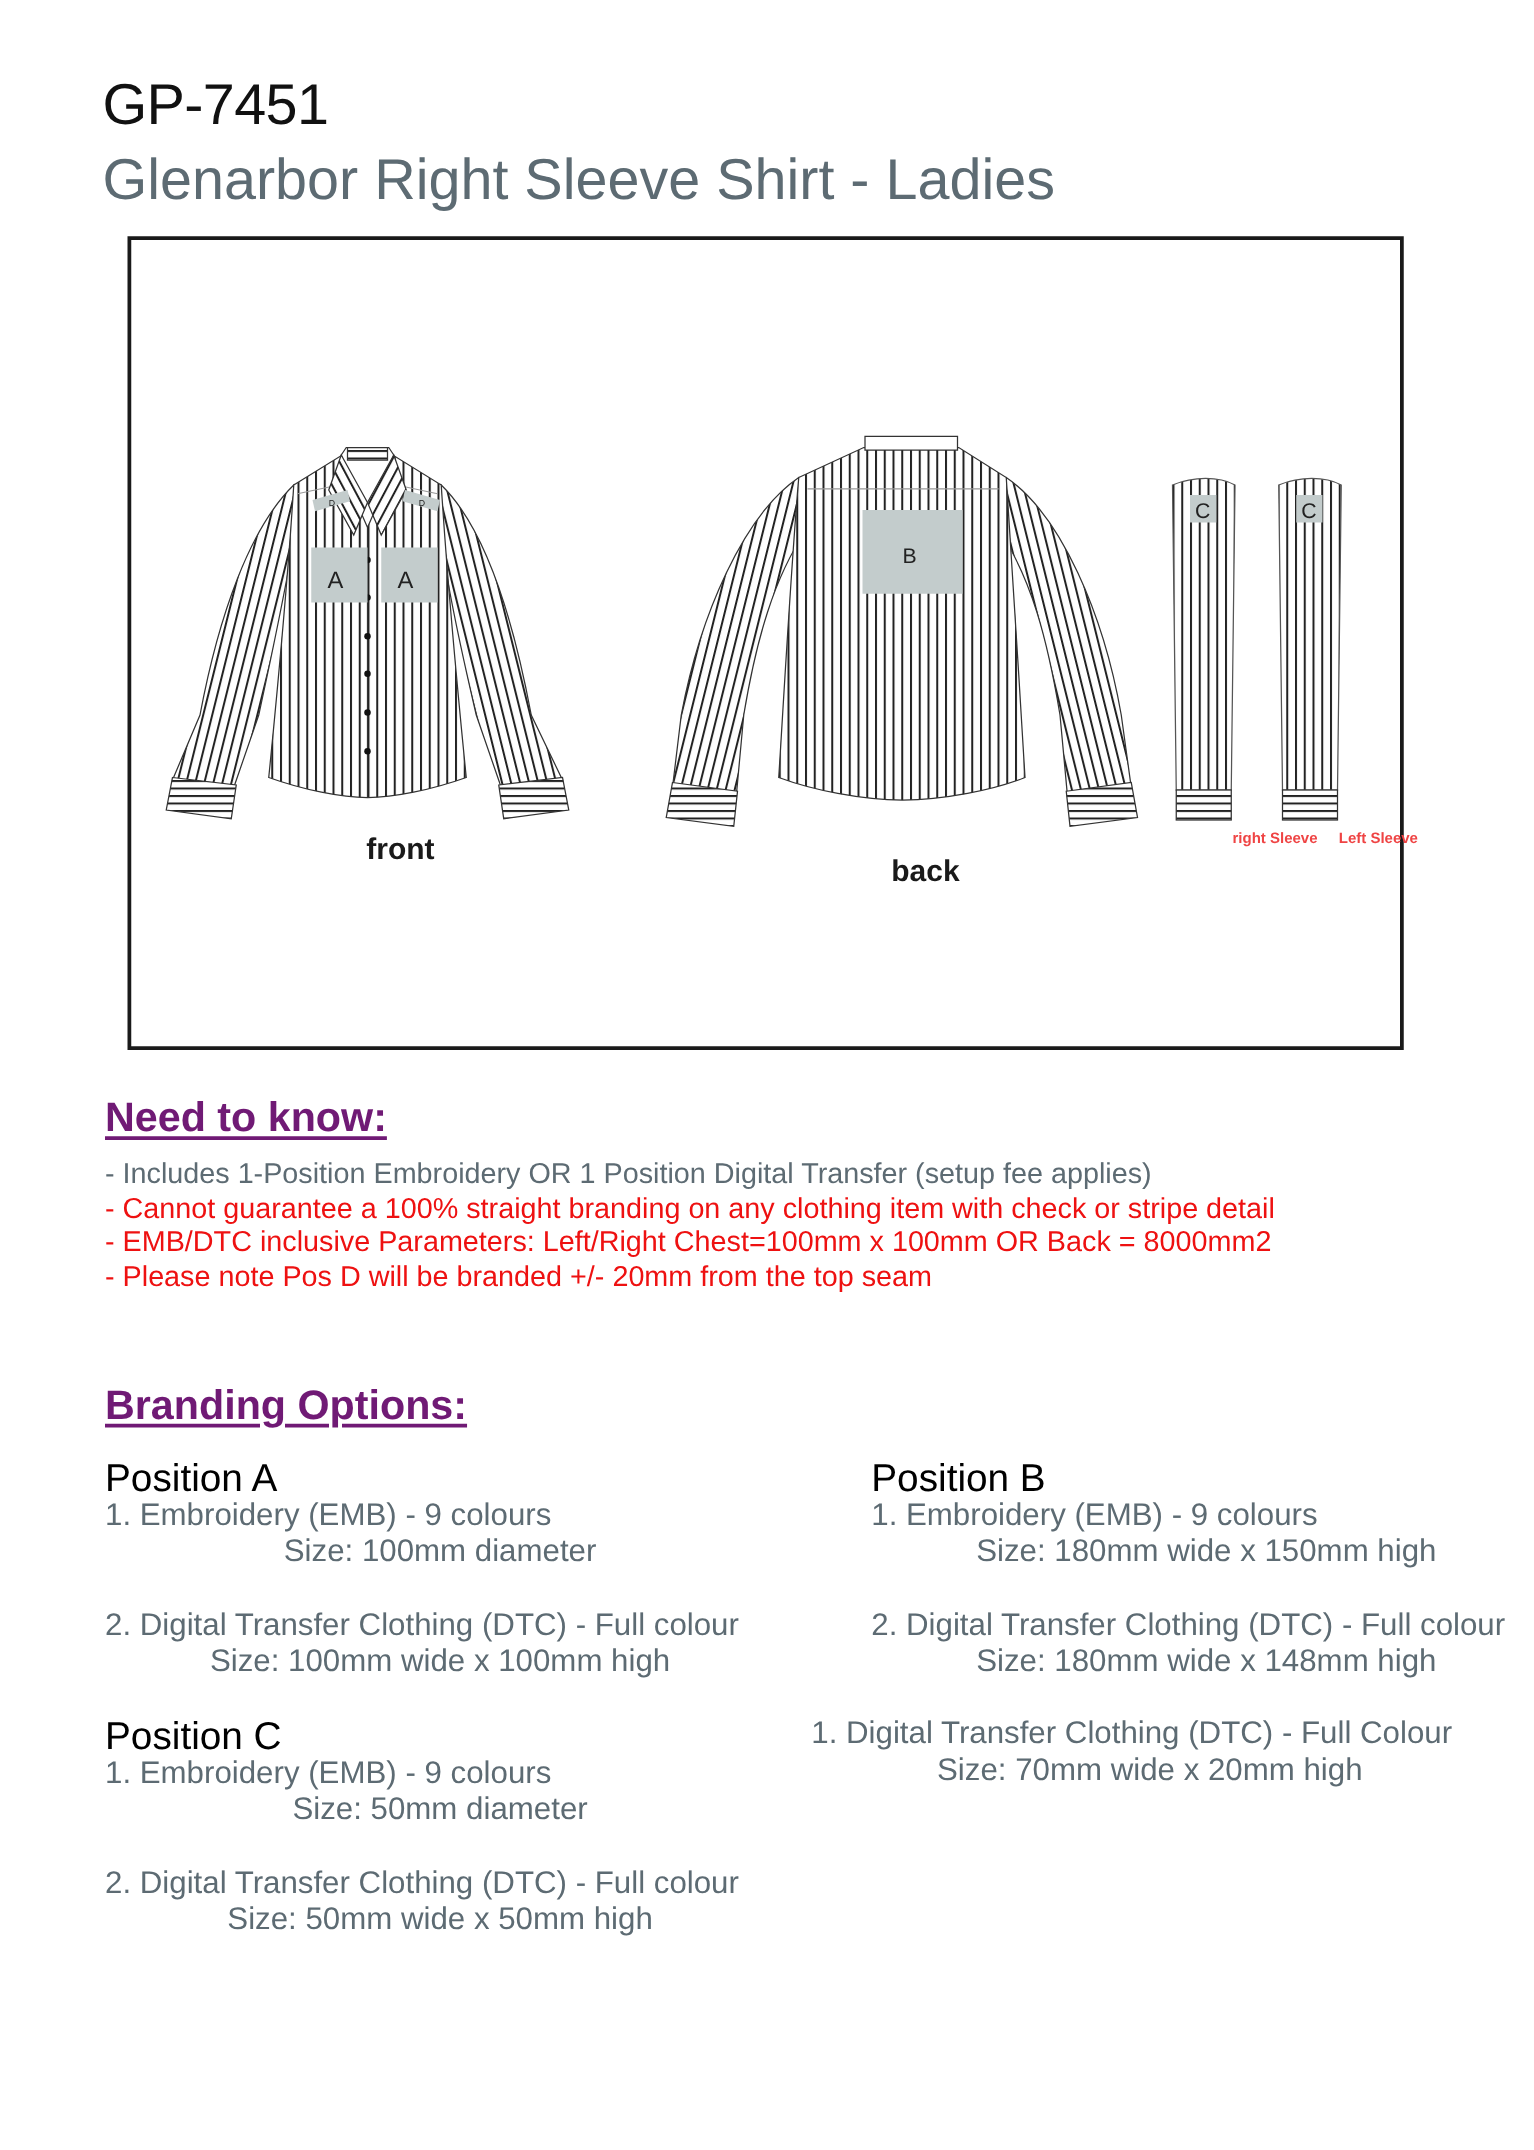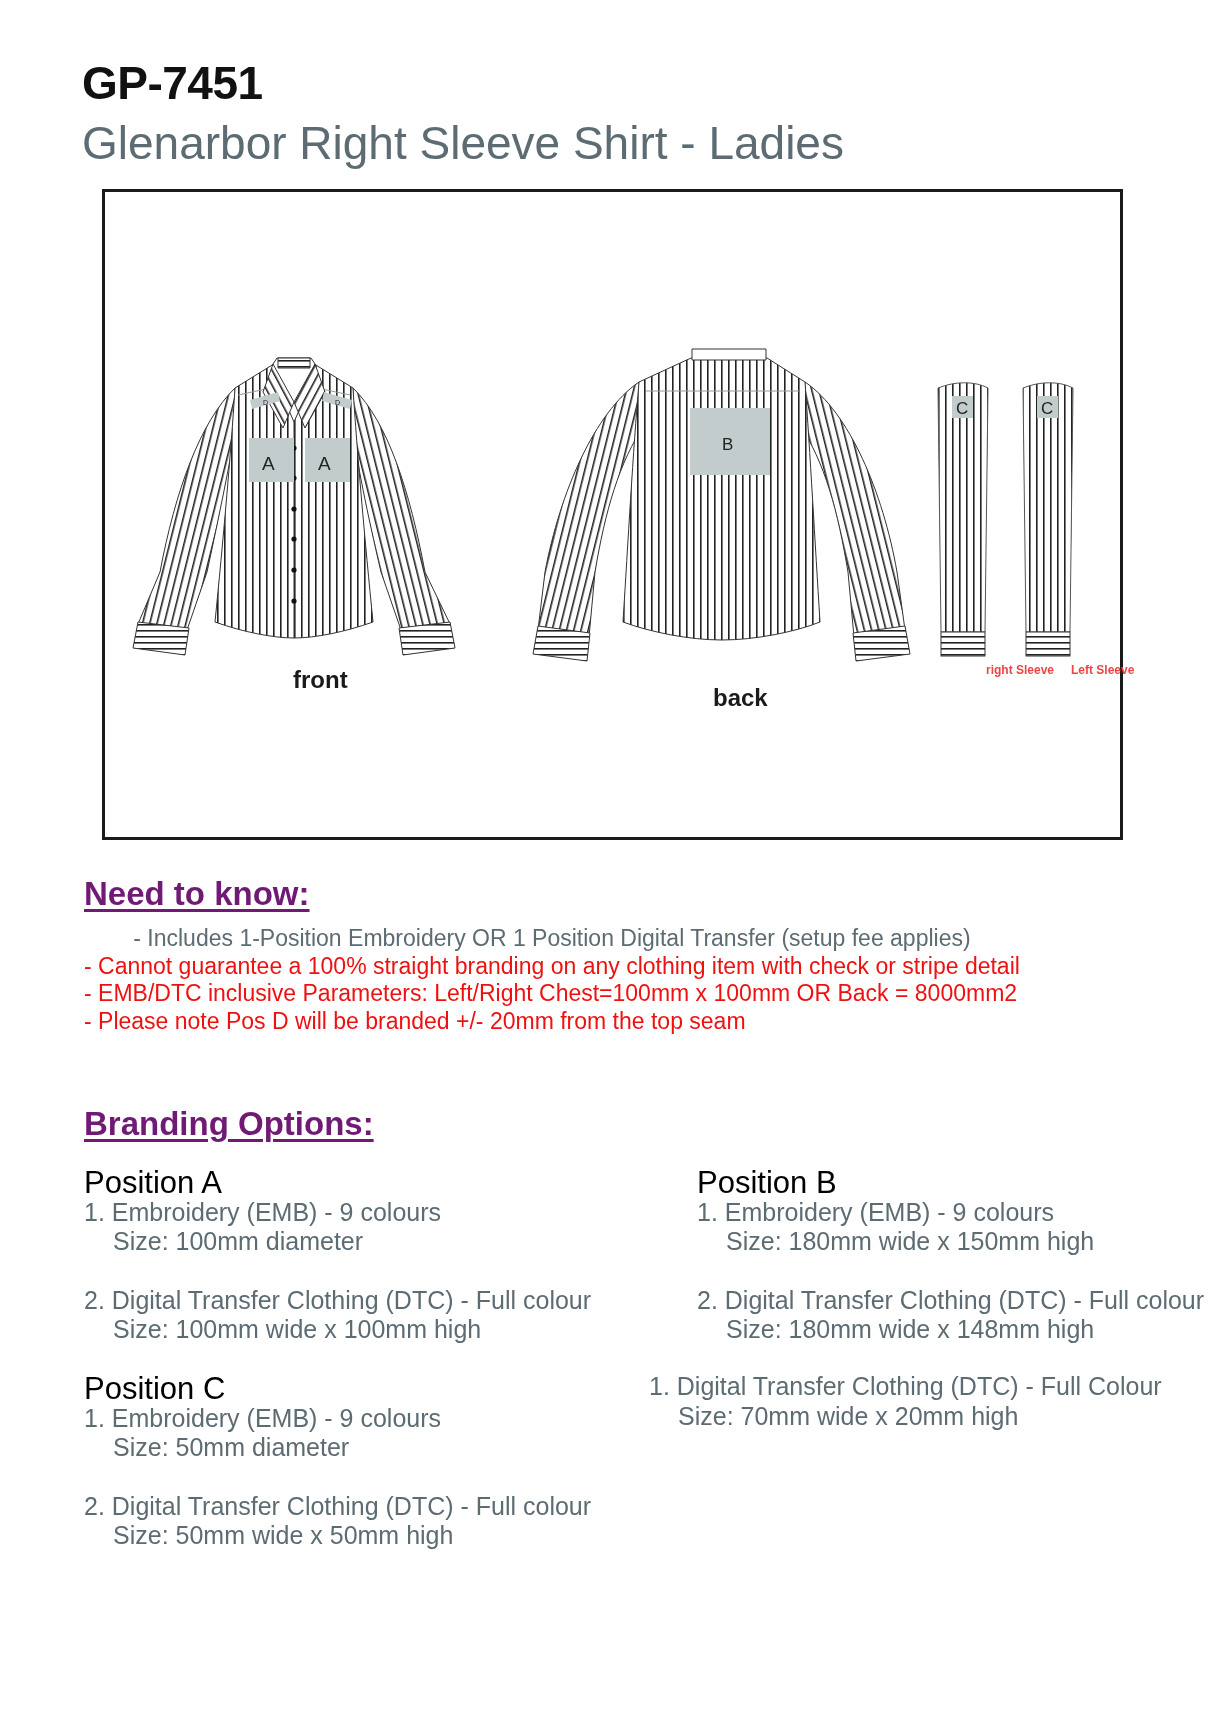--- a/index.html
+++ b/index.html
@@ -1,33 +1,33 @@
 <!DOCTYPE html>
 <html><head>
 <meta charset="utf-8">
 <style>
   html, body { margin: 0; padding: 0; background: #ffffff; }
   body { width: 1227px; height: 1720px; position: relative; overflow: hidden;
          font-family: "Liberation Sans", sans-serif; }
   .abs { position: absolute; }
-  .code { left: 82px; top: 60px; font-size: 46px; font-weight: bold; color: #111111; letter-spacing: -0.5px; line-height: 1; }
+  .code { left: 82px; top: 60px; font-size: 46px; font-weight: normal; color: #111111; letter-spacing: -0.5px; line-height: 1; }
   .title { left: 82px; top: 118px; font-size: 46px; color: #5d6b73; line-height: 1.1; white-space: nowrap; }
   .frame { left: 102px; top: 189px; width: 1015px; height: 645px; border: 3px solid #1a1a1a; }
   .frame svg { position: absolute; left: 0; top: 0; }
   .view-label { font-size: 24px; font-weight: bold; color: #1a1a1a; position: absolute; }
   .sleeve-label { font-size: 12px; font-weight: bold; color: #ef4444; position: absolute; white-space: nowrap; padding-left: 44px; }
   .h2 { font-size: 33px; font-weight: bold; color: #701a75; text-decoration: underline; text-decoration-thickness: 3px; text-underline-offset: 4px; white-space: nowrap; }
   .ntk-list { left: 84px; top: 925px; font-size: 23px; line-height: 27.5px; margin: 0; padding: 0; list-style: none; }
   .ntk-list li { white-space: nowrap; }
-  .c-gray { color: #5d6b73; text-align: center; }
+  .c-gray { color: #5d6b73; }
   .c-red { color: #ee1111; }
   .pos { position: absolute; font-size: 25px; line-height: 29.5px; color: #5d6b73; }
   .pos .ph { font-weight: normal; color: #000000; font-size: 31px; }
   .pos .item { white-space: nowrap; }
-  .pos .size { padding-left: 29px; white-space: nowrap; }
+  .pos .size { padding-left: 29px; white-space: nowrap; text-align: center; }
   .pos .gap { height: 29px; }
 </style>
 </head>
 <body>
 
 <div class="abs code">GP-7451</div>
 <div class="abs title">Glenarbor Right Sleeve Shirt - Ladies</div>
 
 <div class="abs frame">
   <svg width="1015" height="645" viewBox="0 0 1015 645" xmlns="http://www.w3.org/2000/svg">

